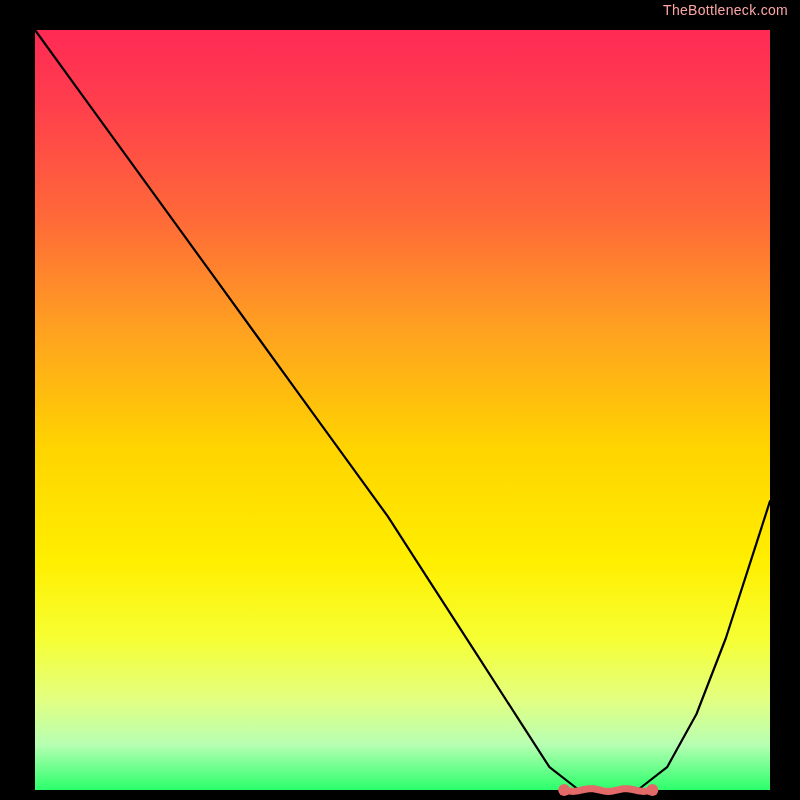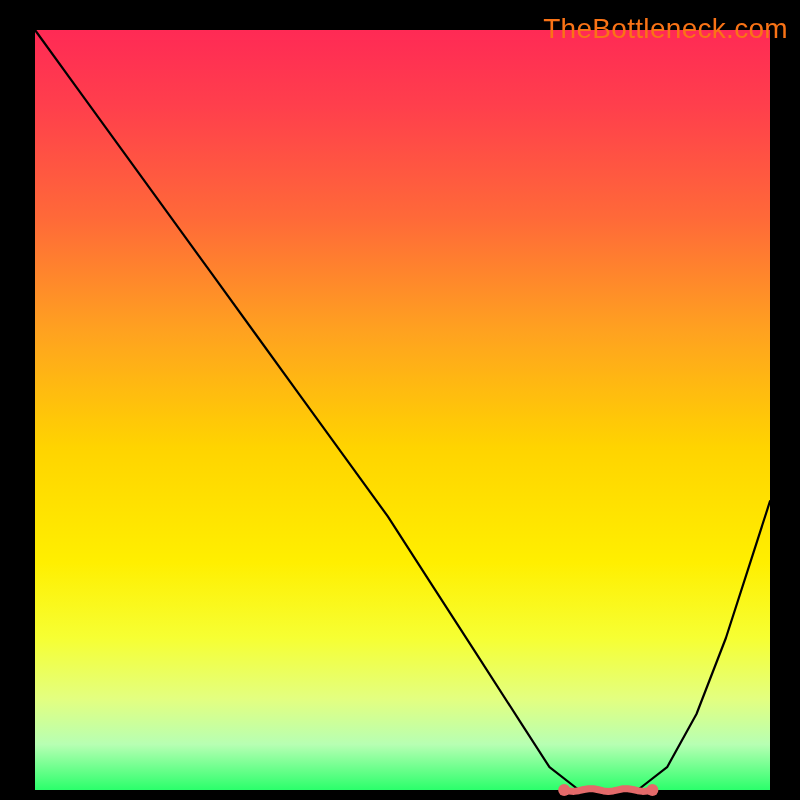--- a/index.html
+++ b/index.html
@@ -11,25 +11,25 @@
     overflow: hidden;
   }
   .stage {
     position: relative;
     width: 800px;
     height: 800px;
     background: #000;
   }
   .watermark {
     position: absolute;
-    top: 13px;
+    top: 2px;
     right: 12px;
-    color: #f97316;
+    color: #fca5a5;
     font-family: Arial, Helvetica, sans-serif;
-    font-size: 28px;
+    font-size: 14px;
     letter-spacing: 0.3px;
     font-weight: 500;
   }
   svg {
     display: block;
   }
 </style>
 </head>
 <body>
 <div class="stage">

